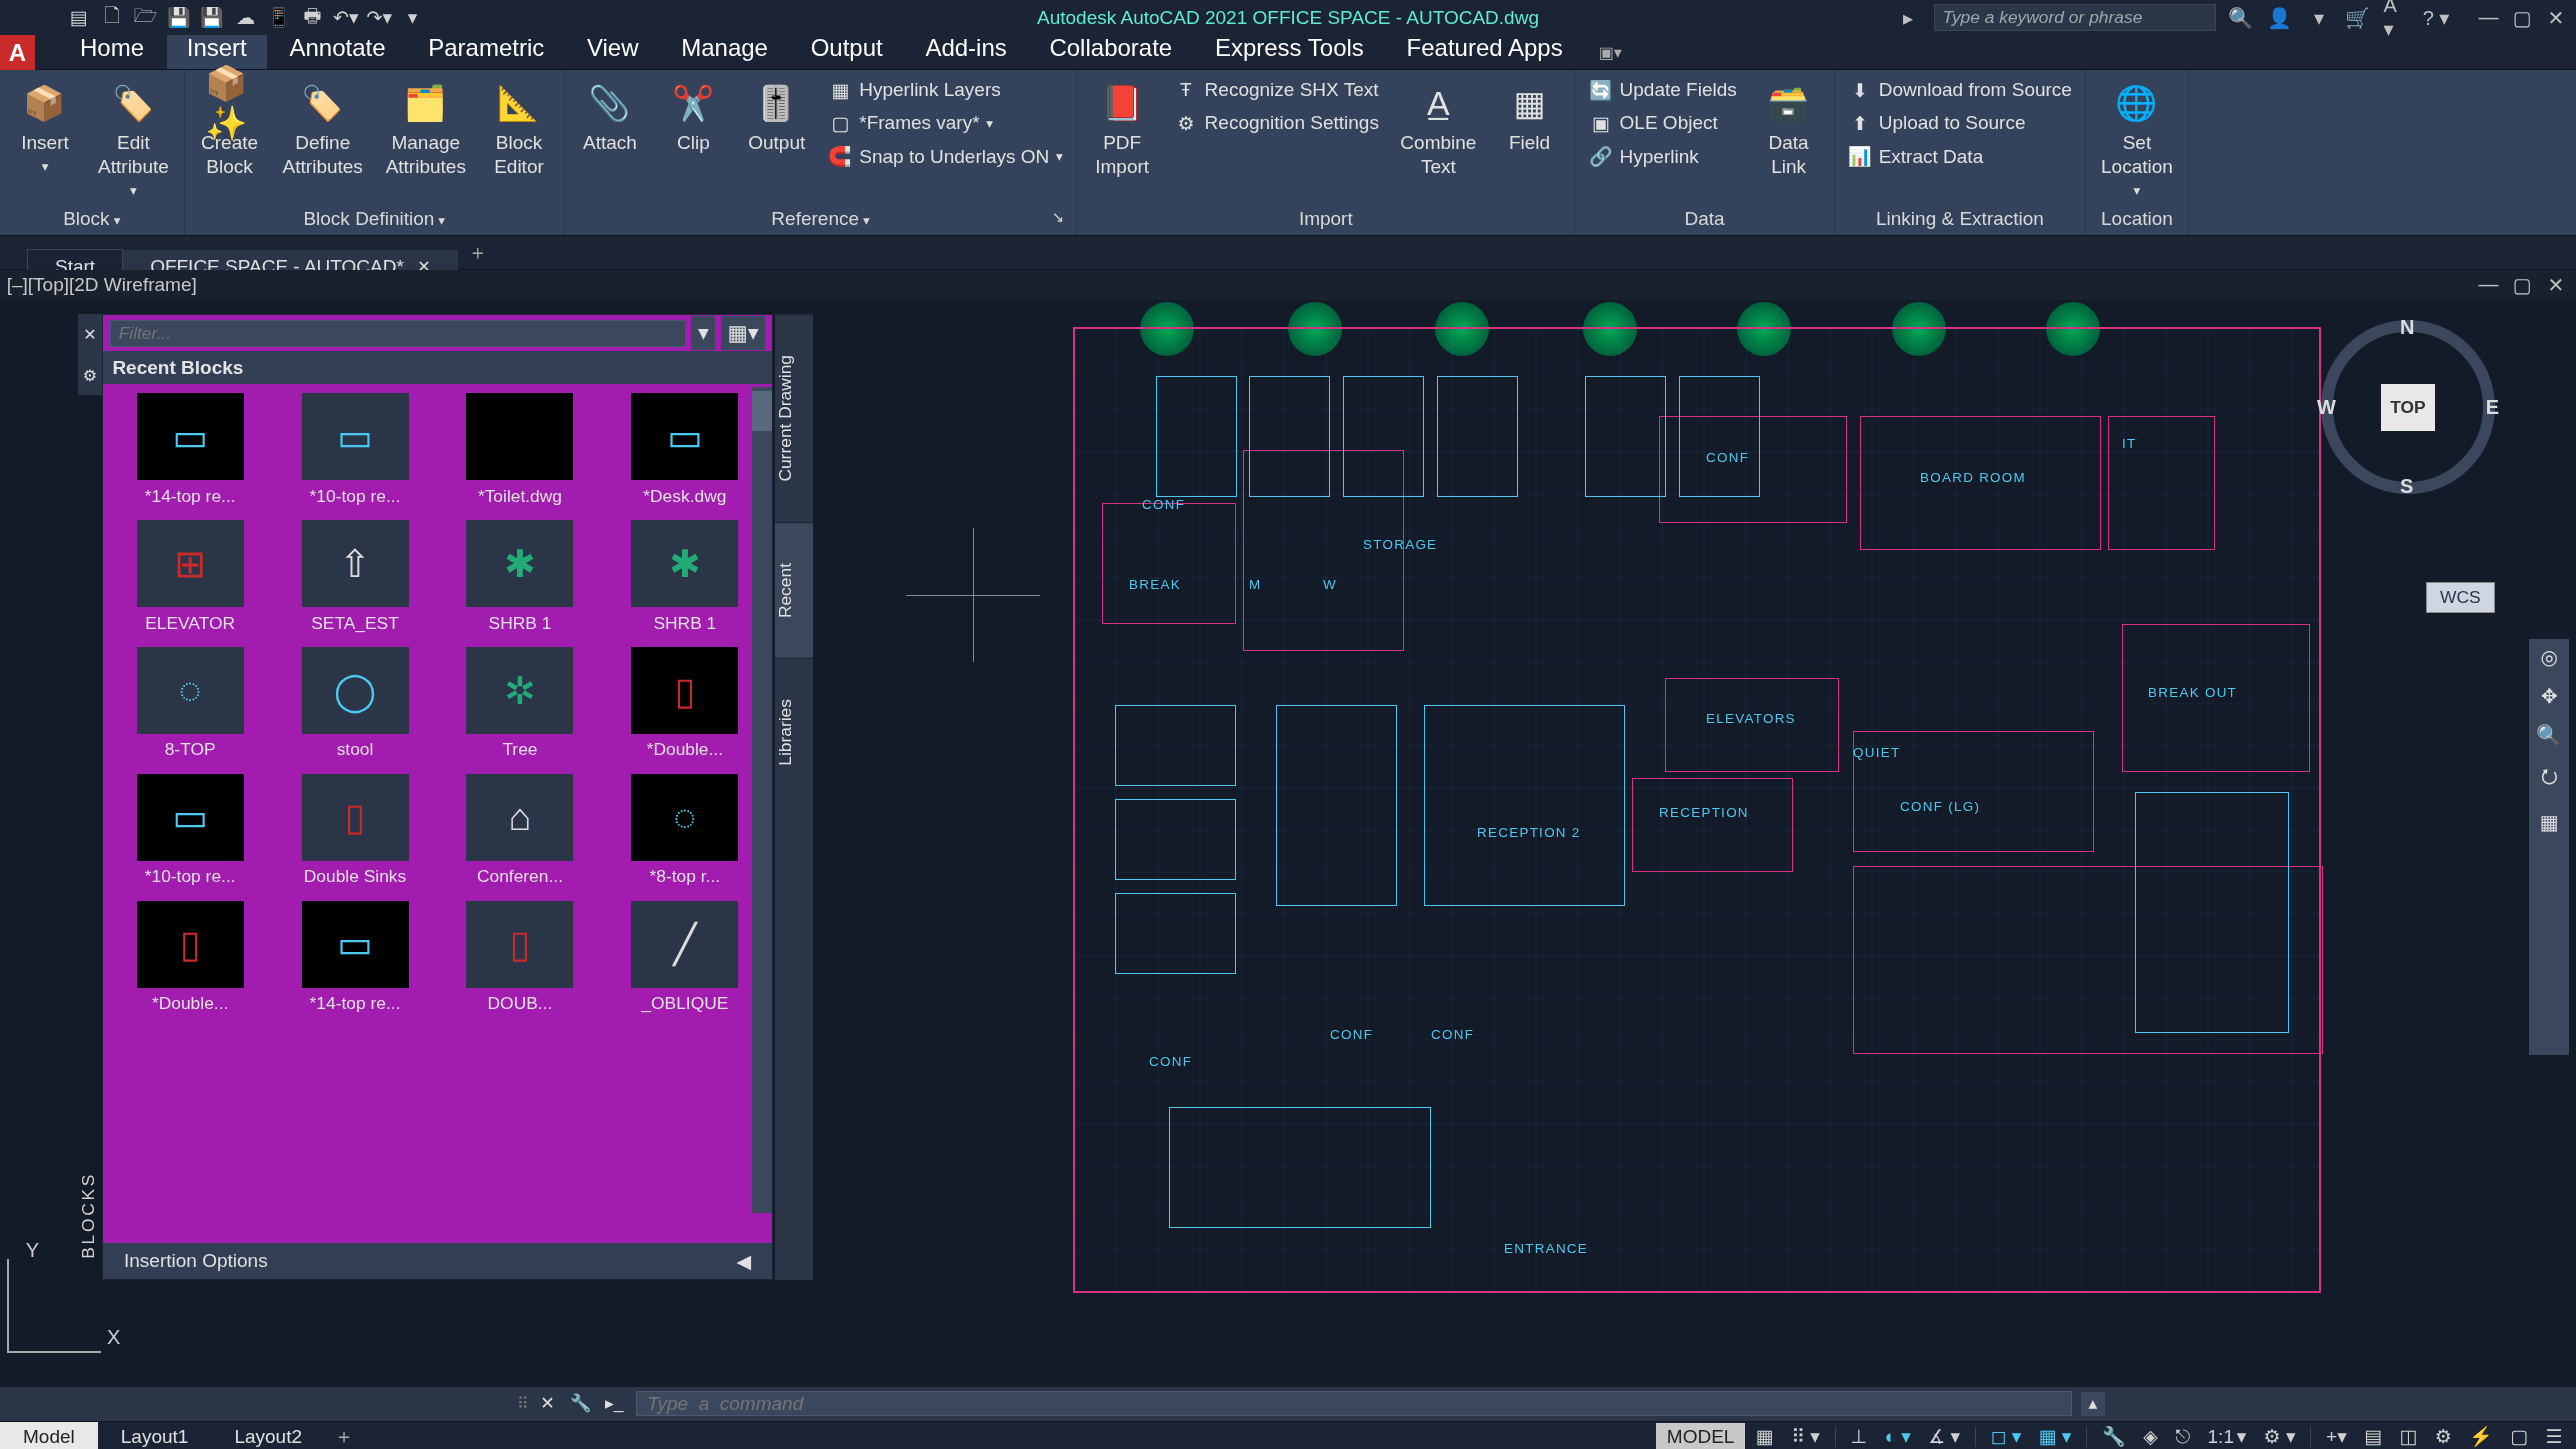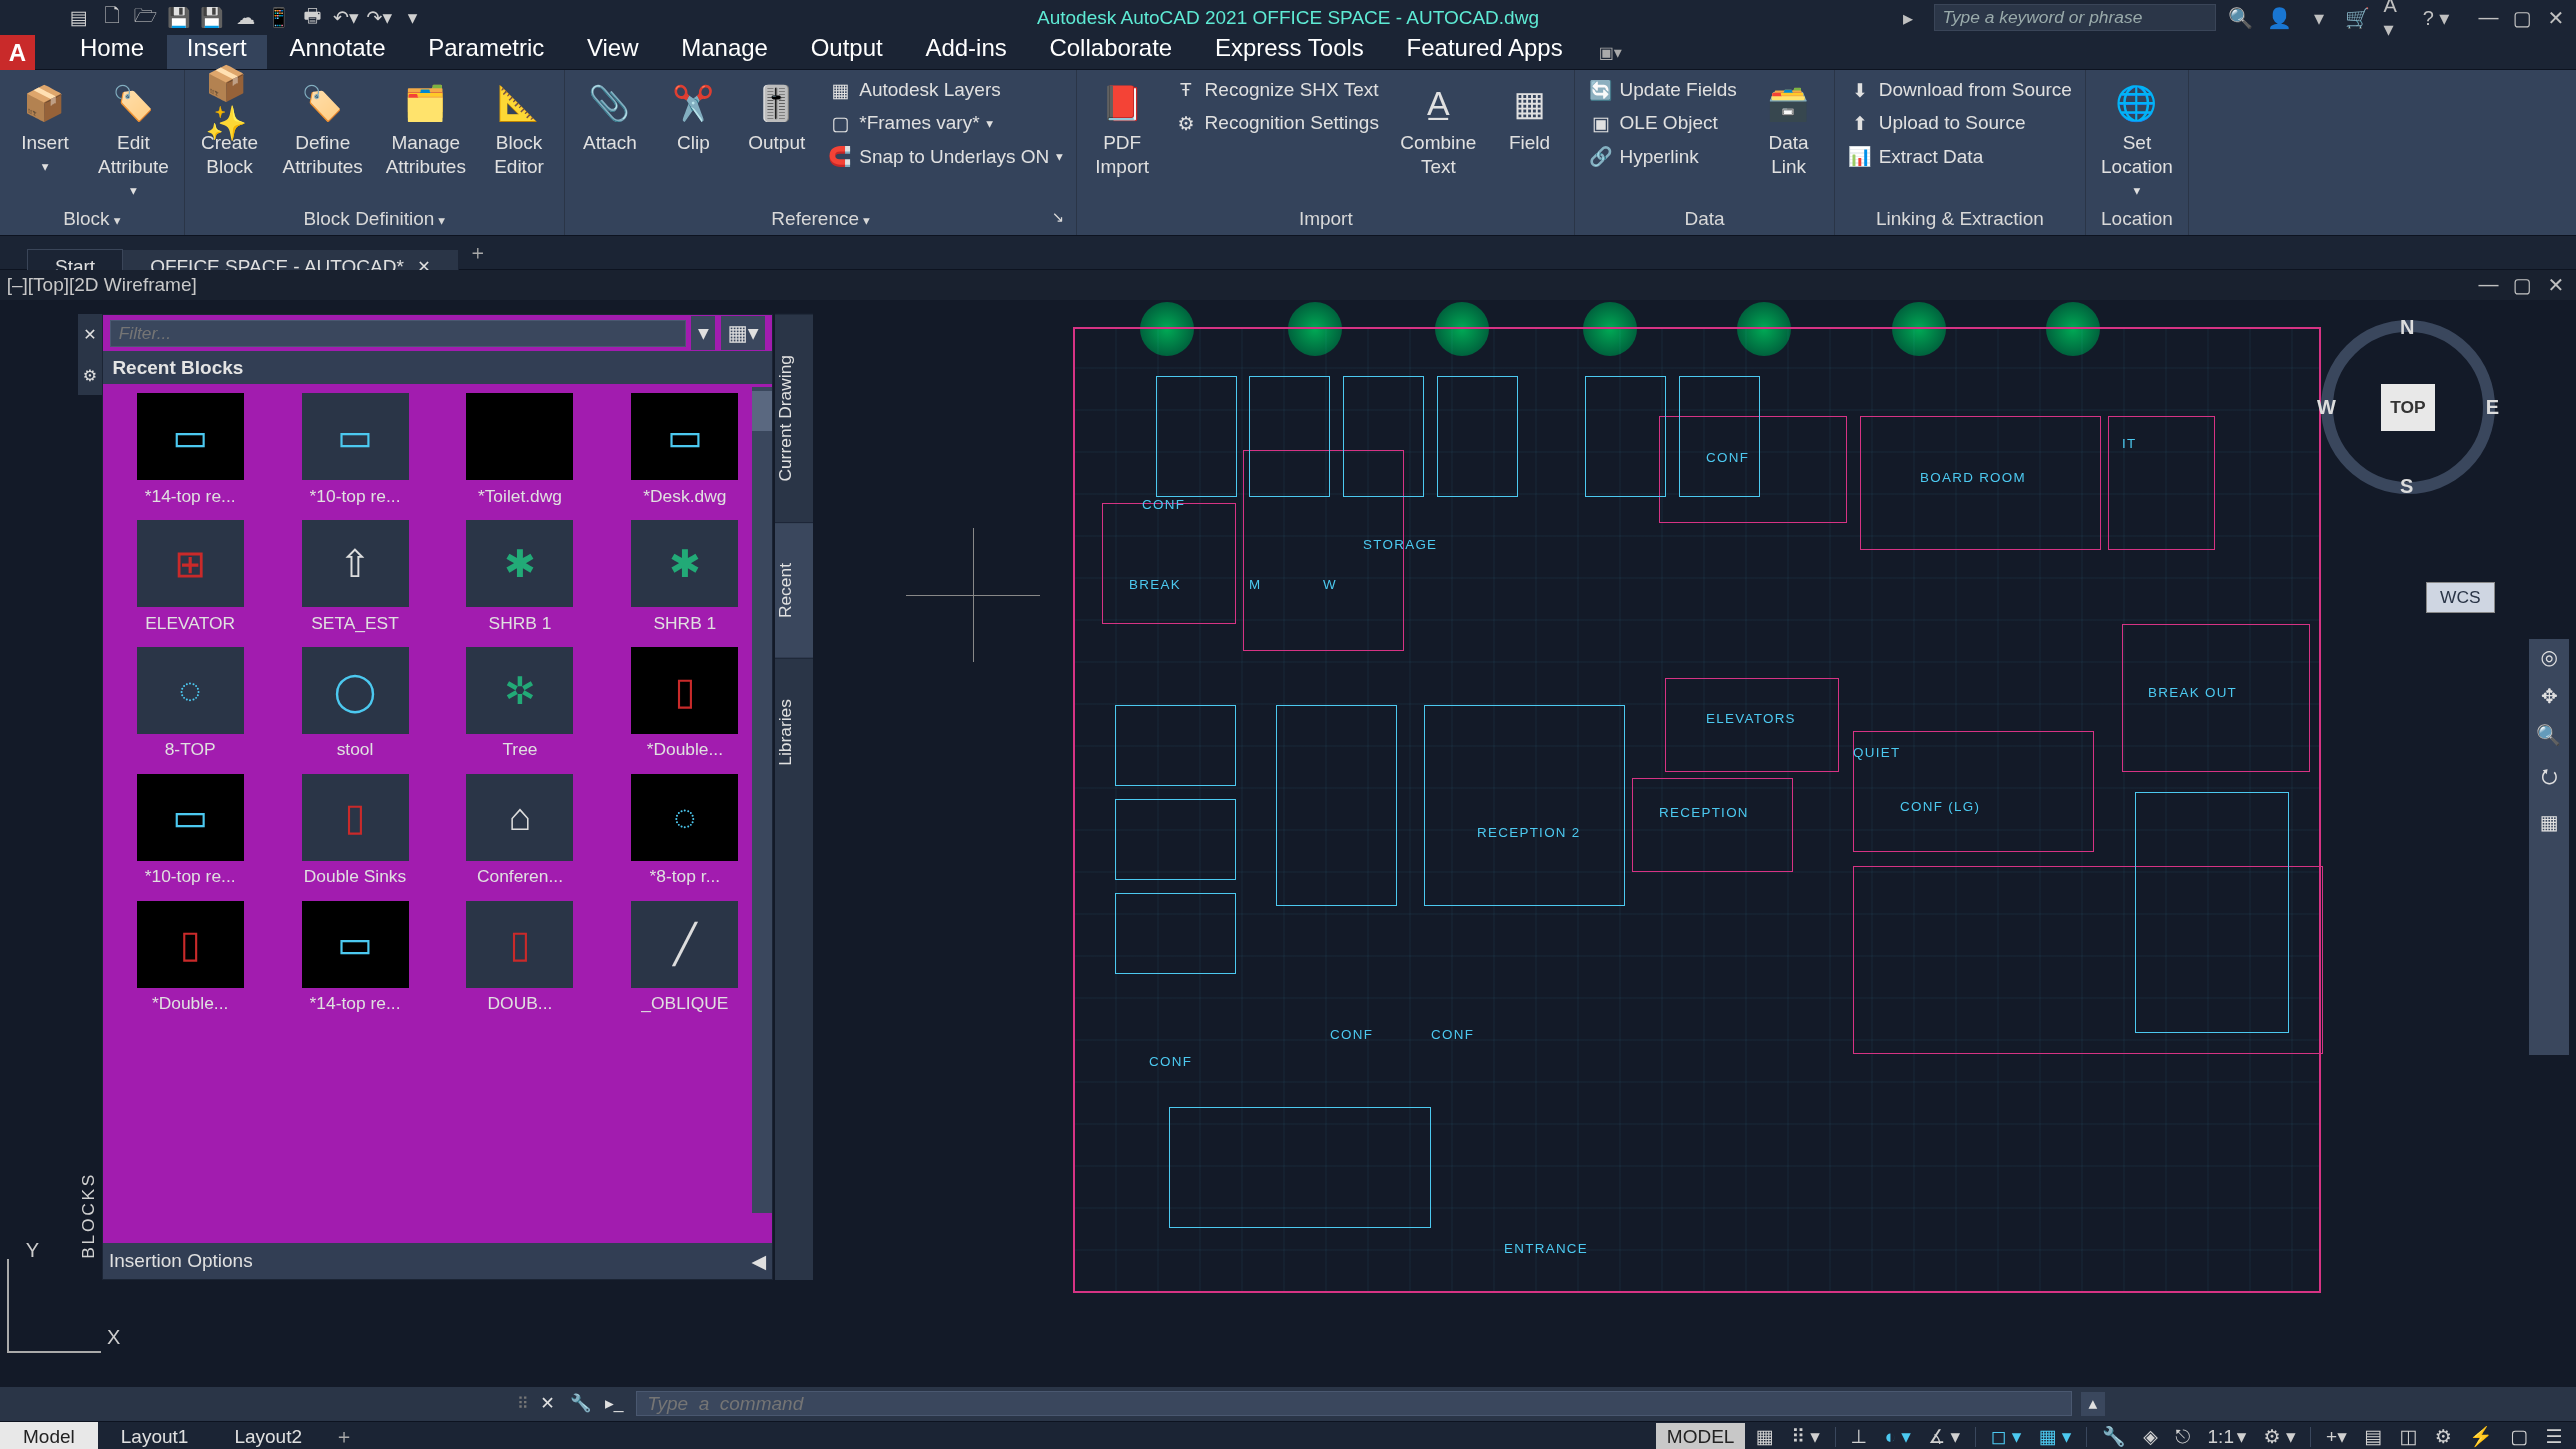--- a/index.html
+++ b/index.html
@@ -55,21 +55,21 @@
 .blocks-filter { height: 36px; display: flex; align-items: center; padding: 0 6.7px; gap: 5.4px; }
 .blocks-filter input { flex: 1; height: 27px; background: #3a475d; border: 0.7px solid #4a5870; color: #ccc; font-style: italic; padding: 0 8px; font-size: 17.4px; }
 .blocks-title { padding: 5.4px 9.4px; font-size: 19px; font-weight: 600; color: #e4e4e4; background: #323e54; }
 .blocks-grid { position: relative; height: 826px; padding: 9.4px; display: grid; grid-template-columns: repeat(4, 1fr); gap: 13.4px 9.4px; overflow: hidden; align-content: start;}
 .block-item { display: flex; flex-direction: column; align-items: center; gap: 5.4px; cursor: pointer; }
 .block-thumb { width: 107px; height: 87px; background: #000; display: flex; align-items: center; justify-content: center; font-size: 38px; }
 .block-thumb.light { background: #2a3547; }
 .block-lbl { font-size: 17.4px; color: #e0e0e0; text-align: right; max-width: 114px; overflow: hidden; text-overflow: ellipsis; white-space: nowrap; }
 .blocks-scrollbar { position: absolute; right: 0; top: 72px; width: 20px; height: 826px; background: #3a475d; }
 .blocks-scrollbar .thumb { background: #5a6880; height: 40px; margin-top: 4px; }
-.blocks-footer { position: absolute; bottom: 0; left: 0; right: 0; height: 36px; background: #323e54; display: flex; align-items: center; padding: 0 6px; font-size: 19px; justify-content: space-between;}
+.blocks-footer { position: absolute; bottom: 0; left: 0; right: 0; height: 36px; background: #323e54; display: flex; align-items: center; padding: 0 21px; font-size: 19px; justify-content: space-between;}
 
 .side-vtabs { position: absolute; left: 775px; top: 14.8px; width: 38px; height: 966px; background: #2a3547; display: flex; flex-direction: column; }
 .vtab { flex: 0 0 auto; padding: 40px 0; writing-mode: vertical-rl; transform: rotate(180deg); text-align: center; font-size: 17.4px; cursor: pointer; border-bottom: 0.7px solid #1b2434;}
 .vtab.active { background: #3a475d; }
 
 
 .canvas { position: absolute; left: 1033px; top: 0; right: 60px; bottom: 0; }
 .floorplan { position: absolute; left: 40px; top: 27px; width: 1248px; height: 966px; border: 2.7px solid #d63384; background: repeating-linear-gradient(0deg, transparent 0 40px, rgba(76,201,240,.04) 40px 42px), repeating-linear-gradient(90deg, transparent 0 40px, rgba(76,201,240,.04) 40px 42px); }
 .fp-room { position: absolute; border: 1.3px solid #d63384; }
 .fp-furn { position: absolute; border: 1.3px solid #4cc9f0; }
@@ -216,21 +216,21 @@
           <div class="ico">✂️</div>
           <div class="lbl">Clip</div>
         </div>
       <div class="big-btn">
           <div class="ico">🎚️</div>
           <div class="lbl">Output</div>
         </div>
       <div class="small-list">
         <div class="small-btn">
             <span class="si">▦</span>
-            <span>Autodesk Layers</span>
+            <span>Hyperlink Layers</span>
           </div>
         <div class="small-btn">
             <span class="si">▢</span>
             <span>*Frames vary*</span> 
             <span style="font-size:13.4px">▾</span>
           </div>
         <div class="small-btn">
             <span class="si">🧲</span>
             <span>Snap to Underlays ON</span> 
             <span style="font-size:13.4px">▾</span>

